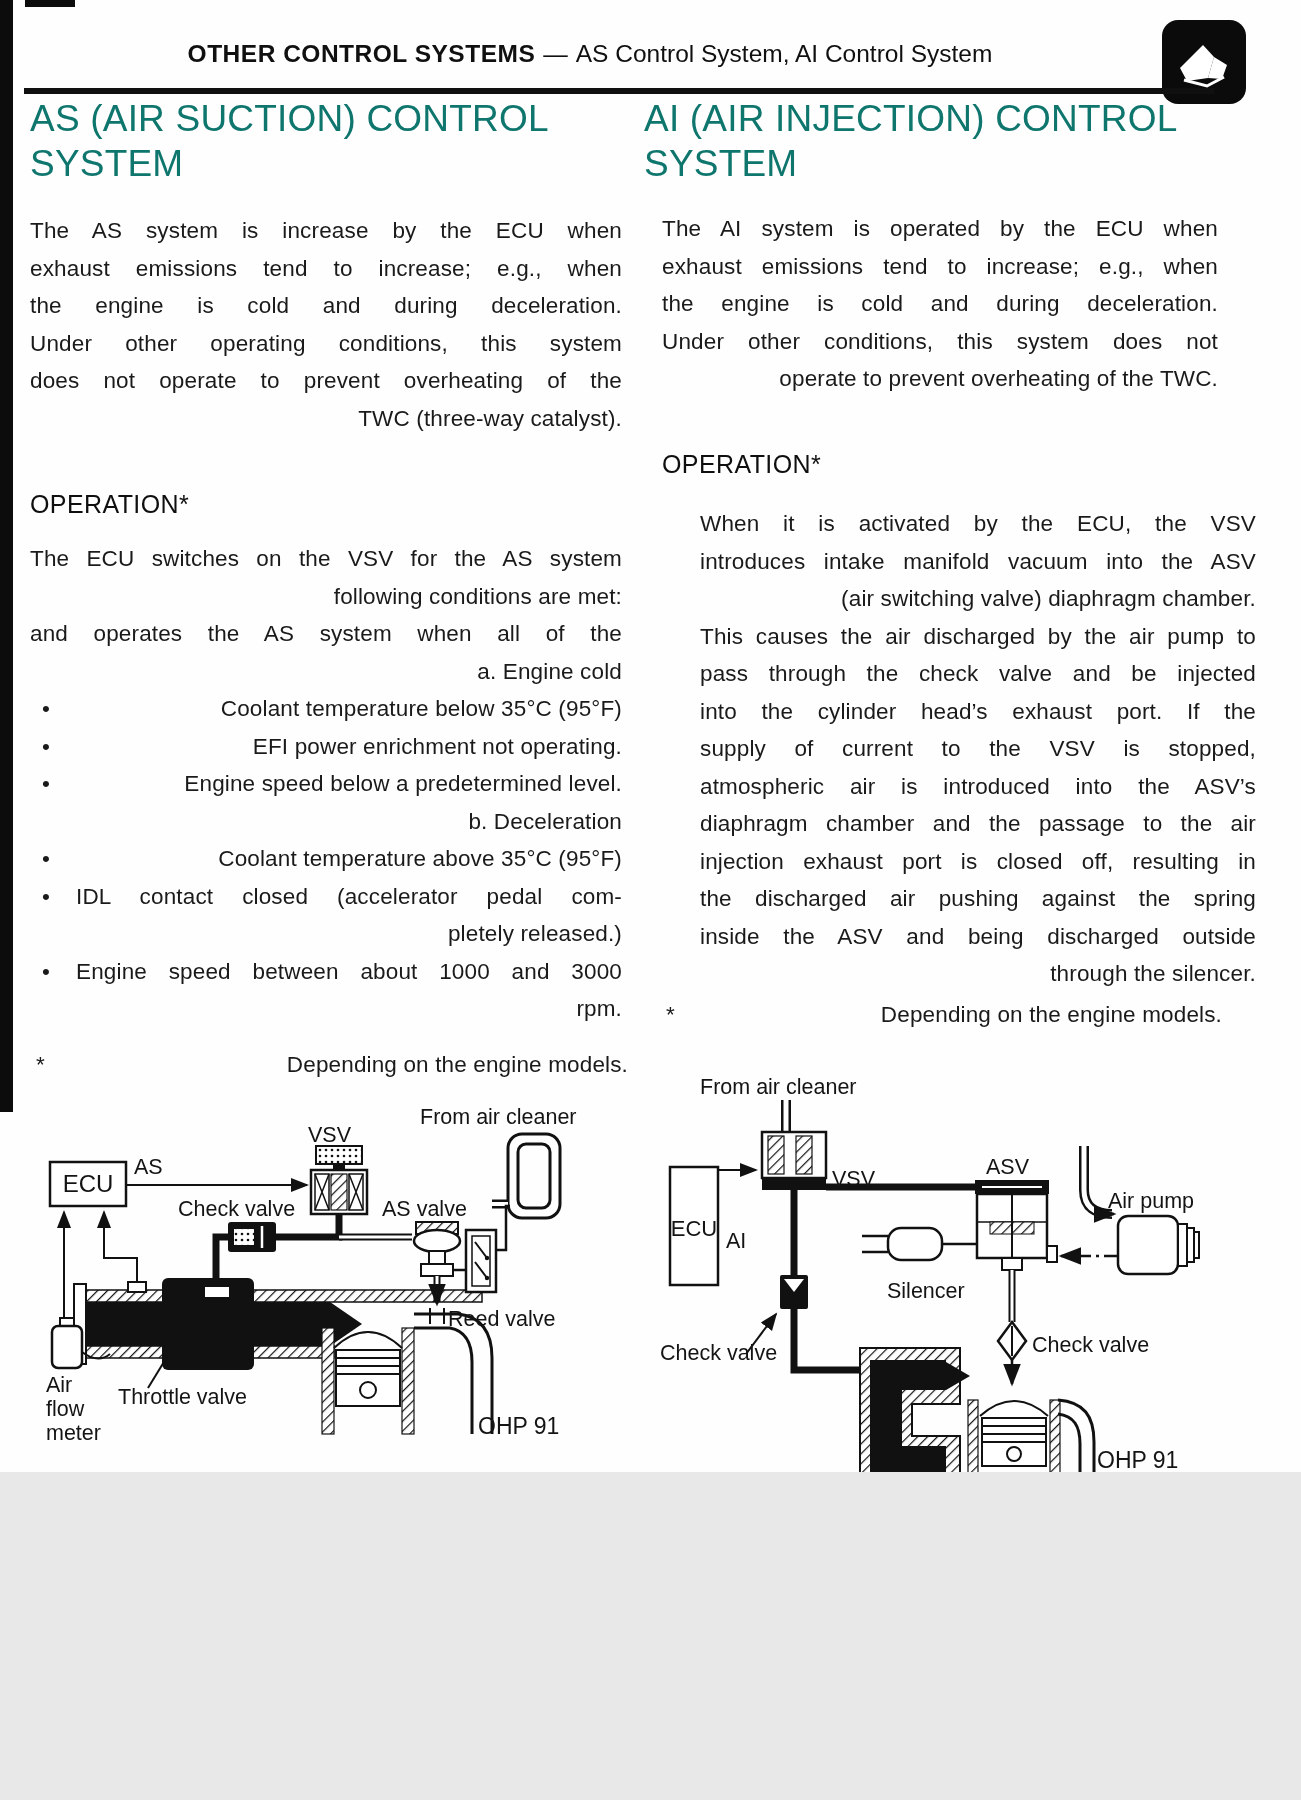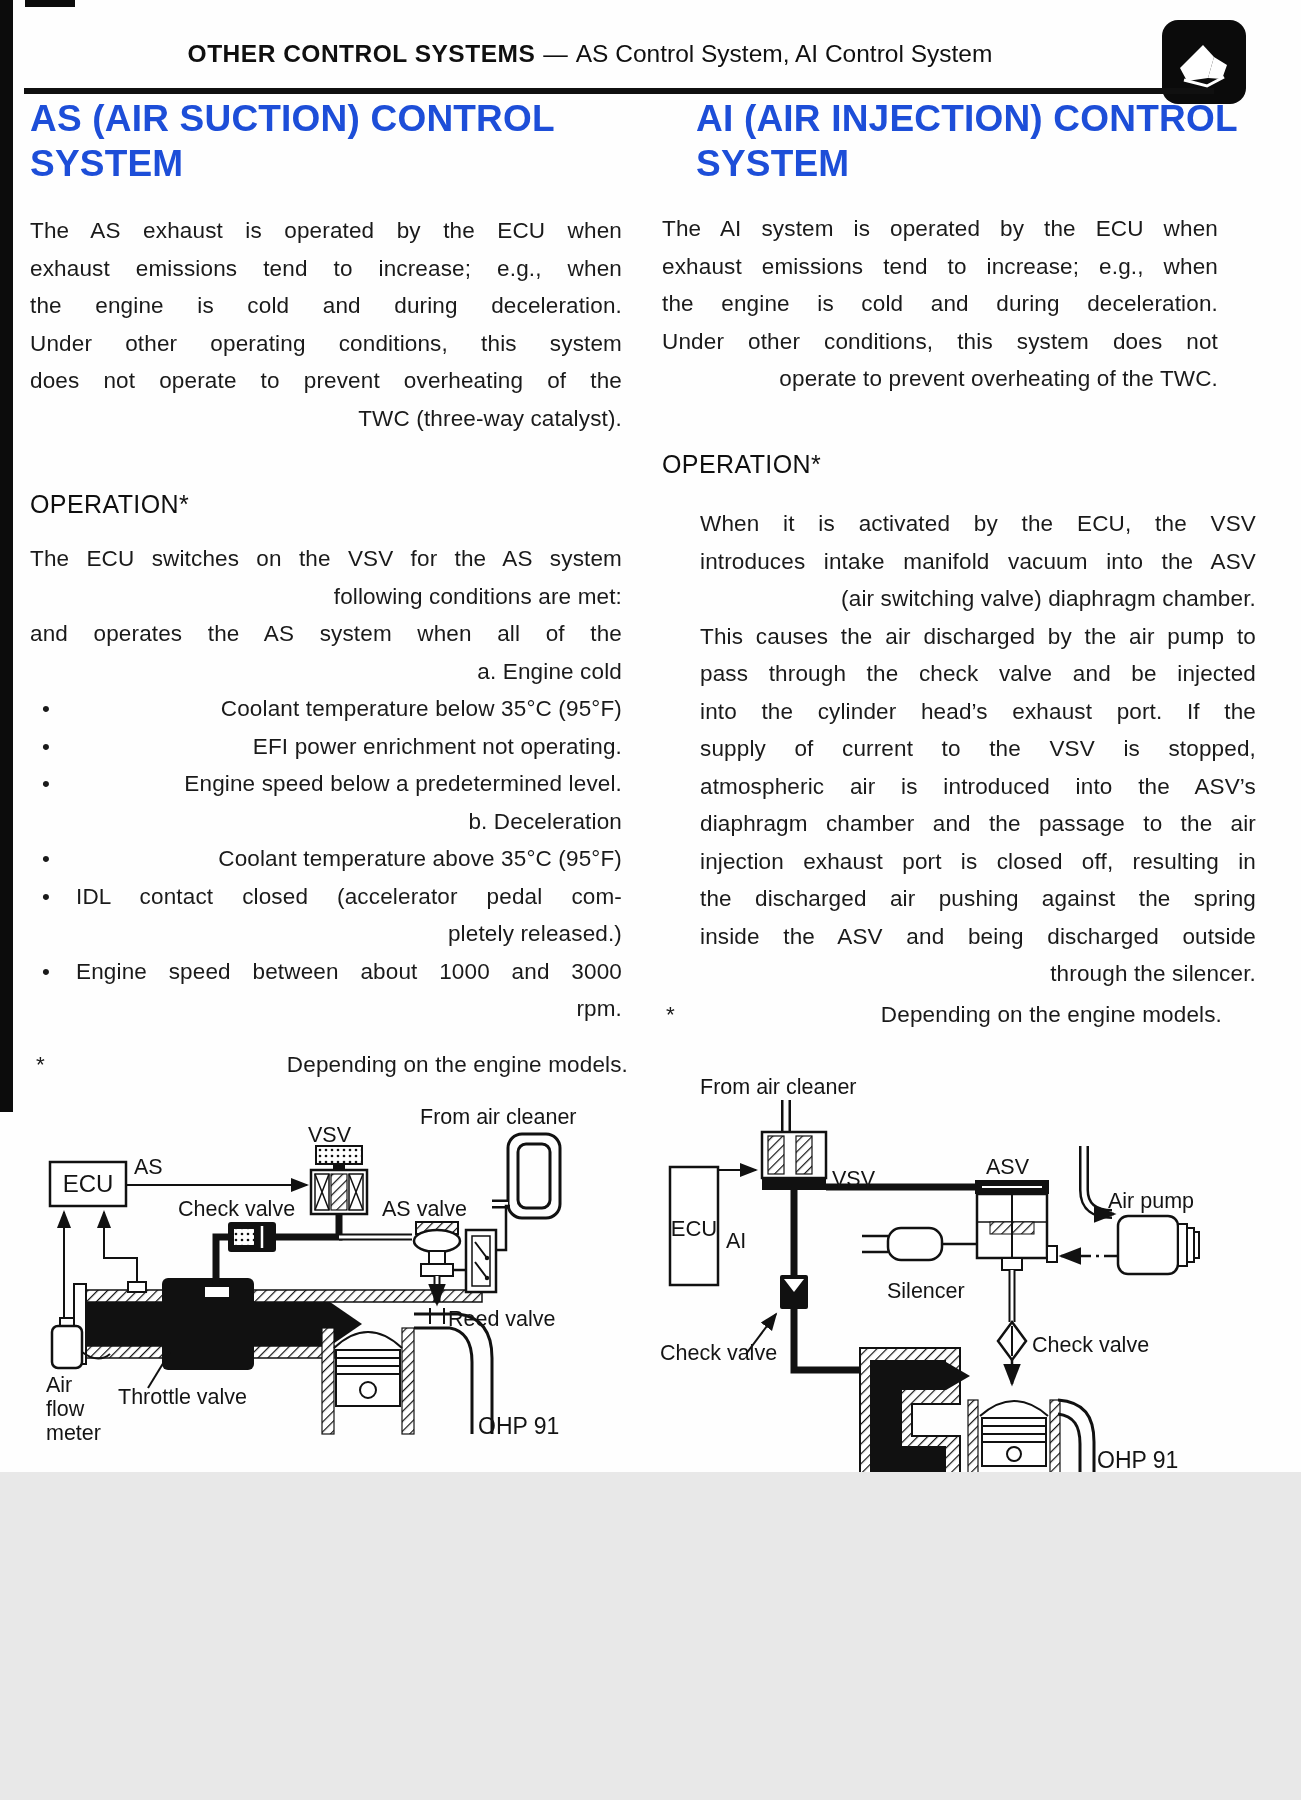--- a/index.html
+++ b/index.html
@@ -9,21 +9,21 @@
   
   .leftbar{left:0;top:0;width:13px;height:1112px;background:#0c0c0c}
   .topmark{left:25px;top:0;width:50px;height:7px;background:#0c0c0c}
   
   .hdr{left:150px;top:40px;width:880px;text-align:center;font-size:24.5px;white-space:nowrap;color:#101010}
   .hdr .hb{font-weight:700;letter-spacing:.5px}
   .hdr .hd{margin:0 8px}
   .rule{left:24px;top:88px;width:1190px;height:6px;background:#101010}
   .booktile{left:1162px;top:20px;width:84px;height:84px;background:#0b0b0b;border-radius:16px}
   
-  .h1{font-weight:700;font-size:37px;line-height:45px;letter-spacing:.2px;color:#1d4ed8}
+  .h1{font-weight:400;font-size:37px;line-height:45px;letter-spacing:.2px;color:#0f766e}
   .op{font-weight:400;font-size:25px;letter-spacing:.4px;color:#0f0f0f}
   
   .blk{font-size:22.5px;letter-spacing:.15px}
   .w-left{width:592px}
   .w-right{width:556px}
   .ln{height:37.5px;line-height:37.5px;overflow:hidden}
   .ln.j{text-align:justify;text-align-last:justify}
   .ln.l{text-align:right}
   .ln.b{padding-left:46px;position:relative}
   .ln.b .blt{position:absolute;left:12px;top:0}
@@ -54,21 +54,21 @@
       <path d="M22,60 l23,6 l17,-9" stroke="#fff" stroke-width="3" fill="none"></path>
     </svg>
   </div>
   <div class="abs rule"></div>
 
   <div class="abs h1" style="left:30px;top:96px">
       <div class="ln "><span class="tx">AS (AIR SUCTION) CONTROL</span></div>
       <div class="ln "><span class="tx">SYSTEM</span></div>
     </div>
   <div class="abs blk w-left" style="left:30px;top:212px">
-      <div class="ln j"><span class="tx">The AS exhaust is operated by the ECU when</span></div>
+      <div class="ln j"><span class="tx">The AS system is increase by the ECU when</span></div>
       <div class="ln j"><span class="tx">exhaust emissions tend to increase; e.g., when</span></div>
       <div class="ln j"><span class="tx">the engine is cold and during deceleration.</span></div>
       <div class="ln j"><span class="tx">Under other operating conditions, this system</span></div>
       <div class="ln j"><span class="tx">does not operate to prevent overheating of the</span></div>
       <div class="ln l"><span class="tx">TWC (three-way catalyst).</span></div>
     </div>
   <div class="abs op" style="left:30px;top:490px">OPERATION*</div>
   <div class="abs blk w-left" style="left:30px;top:540px">
       <div class="ln j"><span class="tx">The ECU switches on the VSV for the AS system</span></div>
       <div class="ln l"><span class="tx">following conditions are met:</span></div>
@@ -81,21 +81,21 @@
       <div class="ln b l"><span class="blt">•</span><span class="tx">Coolant temperature above 35°C (95°F)</span></div>
       <div class="ln b j"><span class="blt">•</span><span class="tx">IDL contact closed (accelerator pedal com-</span></div>
       <div class="ln cont l"><span class="tx">pletely released.)</span></div>
       <div class="ln b j"><span class="blt">•</span><span class="tx">Engine speed between about 1000 and 3000</span></div>
       <div class="ln cont l"><span class="tx">rpm.</span></div>
     </div>
   <div class="abs blk w-left" style="left:36px;top:1046px">
       <div class="ln foot l"><span class="blt">*</span><span class="tx">Depending on the engine models.</span></div>
     </div>
 
-  <div class="abs h1" style="left:696px;top:96px">
+  <div class="abs h1" style="left:644px;top:96px">
       <div class="ln "><span class="tx">AI (AIR INJECTION) CONTROL</span></div>
       <div class="ln "><span class="tx">SYSTEM</span></div>
     </div>
   <div class="abs blk w-right" style="left:662px;top:210px">
       <div class="ln j"><span class="tx">The AI system is operated by the ECU when</span></div>
       <div class="ln j"><span class="tx">exhaust emissions tend to increase; e.g., when</span></div>
       <div class="ln j"><span class="tx">the engine is cold and during deceleration.</span></div>
       <div class="ln j"><span class="tx">Under other conditions, this system does not</span></div>
       <div class="ln l"><span class="tx">operate to prevent overheating of the TWC.</span></div>
     </div>

